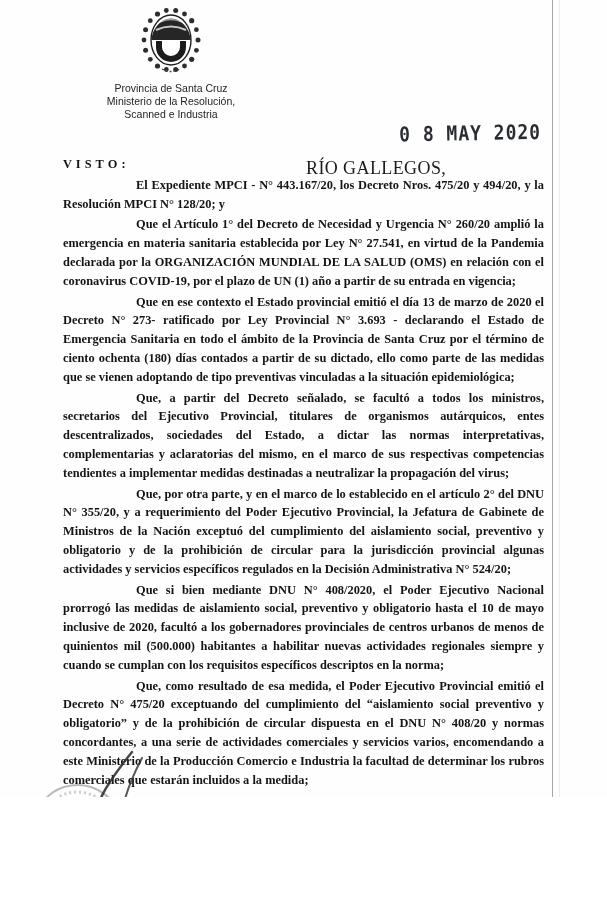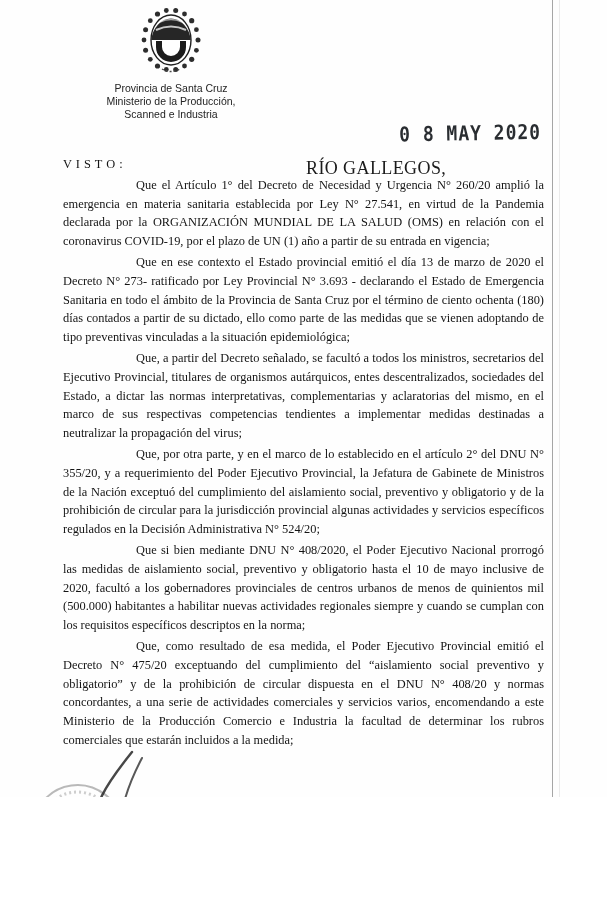--- a/index.html
+++ b/index.html
@@ -21,21 +21,21 @@
     position:absolute;left:399px;top:122px;
     font-family:"DejaVu Sans Mono", monospace;font-weight:700;font-size:19px;
     letter-spacing:1px;color:#181c20;transform:rotate(-1deg) scale(.95,1.08);
     transform-origin:left top;opacity:.92;
   }
   
   .content{
     position:absolute;left:63px;top:155px;width:481px;
     font-size:12.4px;line-height:18.8px;text-align:justify;color:#141414;
   }
-  .content p{margin:0 0 2px 0;}
+  .content p{margin:0 0 2px 0;font-weight:bold;}
   .heading-visto{margin-left:44px;letter-spacing:.5px;}
   .para-indent{text-indent:73px;}
   
   .continuation{position:absolute;left:521px;top:842px;font-size:13px;letter-spacing:2px;color:#222;}
   .page-number{
     position:absolute;left:99px;top:844px;font-family:"DejaVu Serif", serif;
     font-size:30px;letter-spacing:10px;color:#242424;text-align:center;
   }
   .scanner-credit{
     position:absolute;right:1px;top:872px;font-family:"Liberation Sans", sans-serif;
@@ -77,29 +77,30 @@
       </g>
 
       <ellipse cx="33" cy="34" rx="20" ry="25" fill="#ffffff" stroke="#1f1f1f" stroke-width="1.4"></ellipse>
       <path d="M 13.2,34 A 20 25 0 0 1 52.8,34 Z" fill="#262626"></path>
       <path d="M18,24 q15,-7 30,0" stroke="#ffffff" stroke-width="2" fill="none" opacity=".75"></path>
       <path d="M22,16 q11,-5 22,0" stroke="#ffffff" stroke-width="1.4" fill="none" opacity=".6"></path>
       <path d="M 21,35 v6 a12,12 0 0 0 24,0 v-6" stroke="#1c1c1c" stroke-width="6" fill="none"></path>
       <path d="M 24,63 q9,5 18,0" stroke="#4a4a4a" stroke-width="1.4" fill="none" stroke-dasharray="2 2"></path>
     </svg>
     <div class="org-line">Provincia de Santa Cruz</div>
-    <div class="org-line">Ministerio de la Producción,</div>
+    <div class="org-line">Ministerio de la Resolución,</div>
     <div class="org-line">Scanned  e  Industria</div>
   </div>
 
   <span class="dateline-place">RÍO GALLEGOS,</span>
   <span class="date-stamp">0 8 MAY 2020</span>
 
   <main class="content">
     <p class="heading-visto">V I S T O :</p>
+    <p class="para-indent">El Expediente MPCI - N° 443.167/20, los Decreto Nros. 475/20 y 494/20, y la Resolución MPCI N° 128/20; y</p>
     <p class="para-indent">Que el Artículo 1° del Decreto de Necesidad y Urgencia N° 260/20 amplió la emergencia en materia sanitaria establecida por Ley N° 27.541, en virtud de la Pandemia declarada por la ORGANIZACIÓN MUNDIAL DE LA SALUD (OMS) en relación con el coronavirus COVID-19, por el plazo de UN (1) año a partir de su entrada en vigencia;</p>
     <p class="para-indent">Que en ese contexto el Estado provincial emitió el día 13 de marzo de 2020 el Decreto N° 273- ratificado por Ley Provincial N° 3.693 - declarando el Estado de Emergencia Sanitaria en todo el ámbito de la Provincia de Santa Cruz por el término de ciento ochenta (180) días contados a partir de su dictado, ello como parte de las medidas que se vienen adoptando de tipo preventivas vinculadas a la situación epidemiológica;</p>
     <p class="para-indent">Que, a partir del Decreto señalado, se facultó a todos los ministros, secretarios del Ejecutivo Provincial, titulares de organismos autárquicos, entes descentralizados, sociedades del Estado, a dictar las normas interpretativas, complementarias y aclaratorias del mismo, en el marco de sus respectivas competencias tendientes a implementar medidas destinadas a neutralizar la propagación del virus;</p>
     <p class="para-indent">Que, por otra parte, y en el marco de lo establecido en el artículo 2° del DNU N° 355/20, y a requerimiento del Poder Ejecutivo Provincial, la Jefatura de Gabinete de Ministros de la Nación exceptuó del cumplimiento del aislamiento social, preventivo y obligatorio y de la prohibición de circular para la jurisdicción provincial algunas actividades y servicios específicos regulados en la Decisión Administrativa N° 524/20;</p>
     <p class="para-indent">Que si bien mediante DNU N° 408/2020, el Poder Ejecutivo Nacional prorrogó las medidas de aislamiento social, preventivo y obligatorio hasta el 10 de mayo inclusive de 2020, facultó a los gobernadores provinciales de centros urbanos de menos de quinientos mil (500.000) habitantes a habilitar nuevas actividades regionales siempre y cuando se cumplan con los requisitos específicos descriptos en la norma;</p>
     <p class="para-indent">Que, como resultado de esa medida, el Poder Ejecutivo Provincial emitió el Decreto N° 475/20 exceptuando del cumplimiento del “aislamiento social preventivo y obligatorio” y de la prohibición de circular dispuesta en el DNU N° 408/20 y normas concordantes, a una serie de actividades comerciales y servicios varios, encomendando a este Ministerio de la Producción Comercio e Industria la facultad de determinar los rubros comerciales que estarán incluidos a la medida;</p>
   </main>
 
   <svg class="stamp-signature" viewBox="0 0 150 145" xmlns="http://www.w3.org/2000/svg">
     <g transform="rotate(-8 58 85)">

